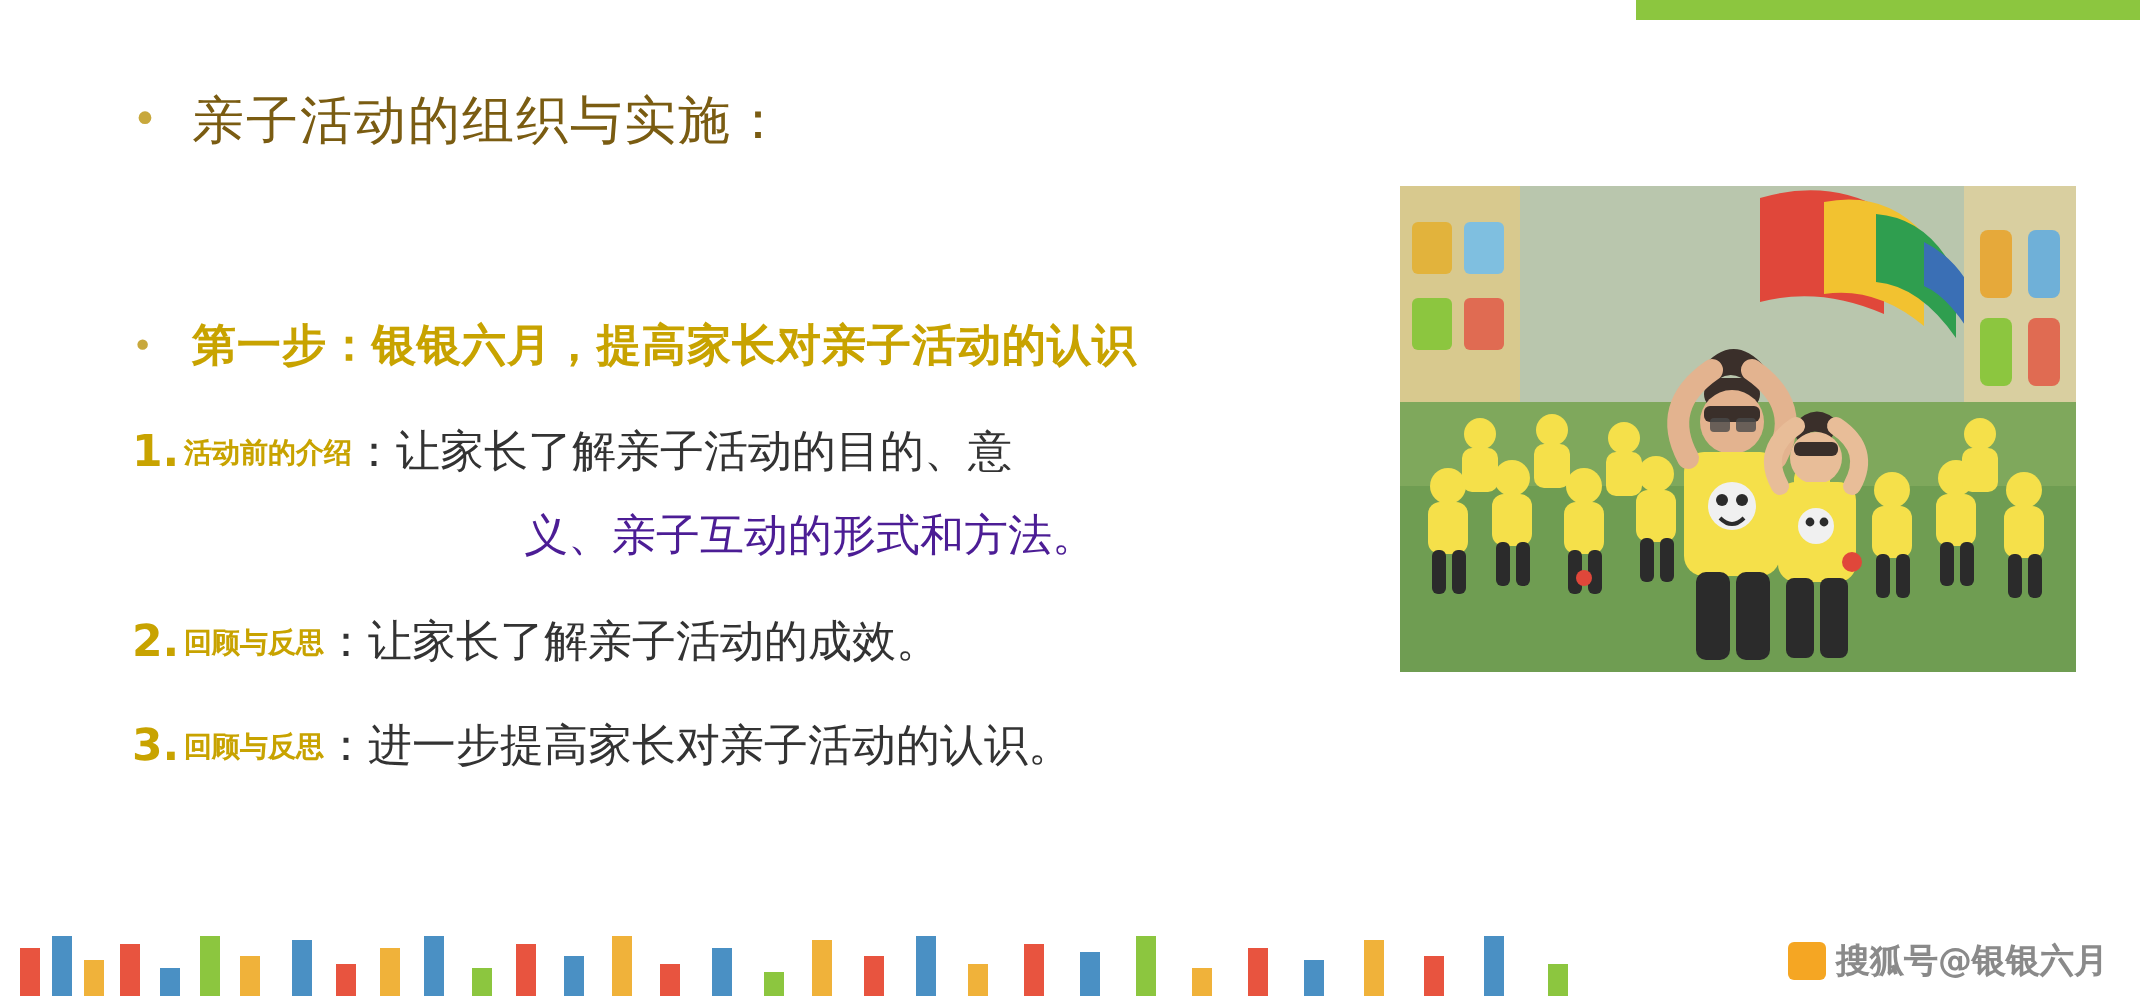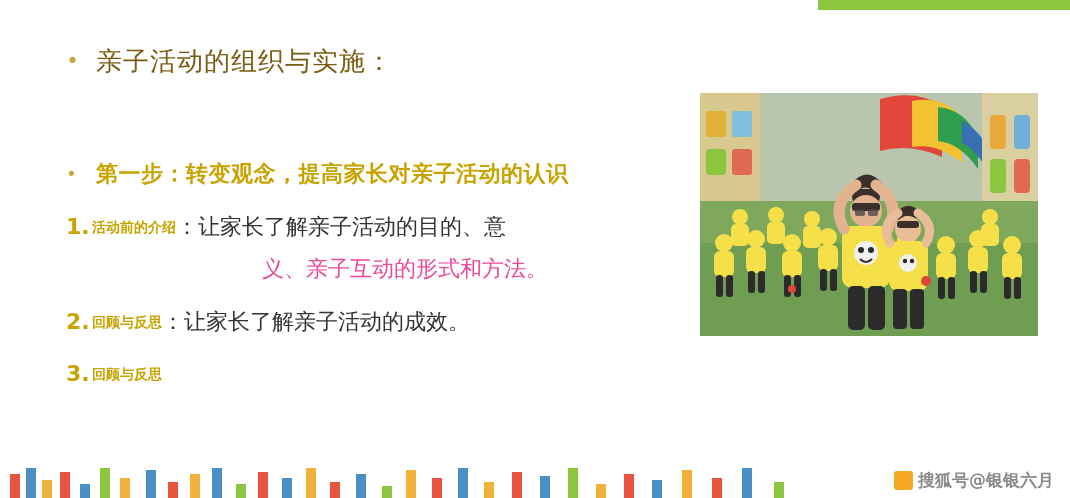--- a/index.html
+++ b/index.html
@@ -96,21 +96,21 @@
   .item-body {
     color: #333333;
     font-size: 22px;
     line-height: 34px;
     white-space: nowrap;
   }
   .item-wrap-line {
     position: absolute;
     left: 66px;
     top: 252px;
-    color: #ec4899;
+    color: #4c1d95;
     font-size: 22px;
     line-height: 34px;
     padding-left: 196px;
     white-space: nowrap;
   }
   
   .photo {
     position: absolute;
     left: 700px;
     top: 93px;
@@ -159,39 +159,40 @@
 
   <div class="top-bar"></div>
 
   <div class="title-row">
     <span class="bullet-dot">•</span>
     <span class="title-text">亲子活动的组织与实施：</span>
   </div>
 
   <div class="step-row">
     <span class="step-dot">•</span>
-    <span class="step-text">第一步：转变观念，提高家长对亲子活动的认识</span>
+    <span class="step-text">第一步：银银六月，提高家长对亲子活动的认识</span>
   </div>
 
   <div class="item item-1">
     <span class="item-num">1.</span>
     <span class="item-key">活动前的介绍</span>
     <span class="item-body">：让家长了解亲子活动的目的、意</span>
   </div>
   <div class="item-wrap-line">义、亲子互动的形式和方法。</div>
 
   <div class="item item-2">
     <span class="item-num">2.</span>
     <span class="item-key">回顾与反思</span>
     <span class="item-body">：让家长了解亲子活动的成效。</span>
   </div>
 
   <div class="item item-3">
     <span class="item-num">3.</span>
     <span class="item-key">回顾与反思</span>
+    <span class="item-body">：进一步提高家长对亲子活动的认识。</span>
   </div>
 
   <div class="photo">
     <svg width="338" height="243" viewBox="0 0 338 243" xmlns="http://www.w3.org/2000/svg">
       <defs>
         <linearGradient id="sky" x1="0" y1="0" x2="0" y2="1">
           <stop offset="0%" stop-color="#cfd9cc"></stop>
           <stop offset="100%" stop-color="#9bb58c"></stop>
         </linearGradient>
       </defs>

